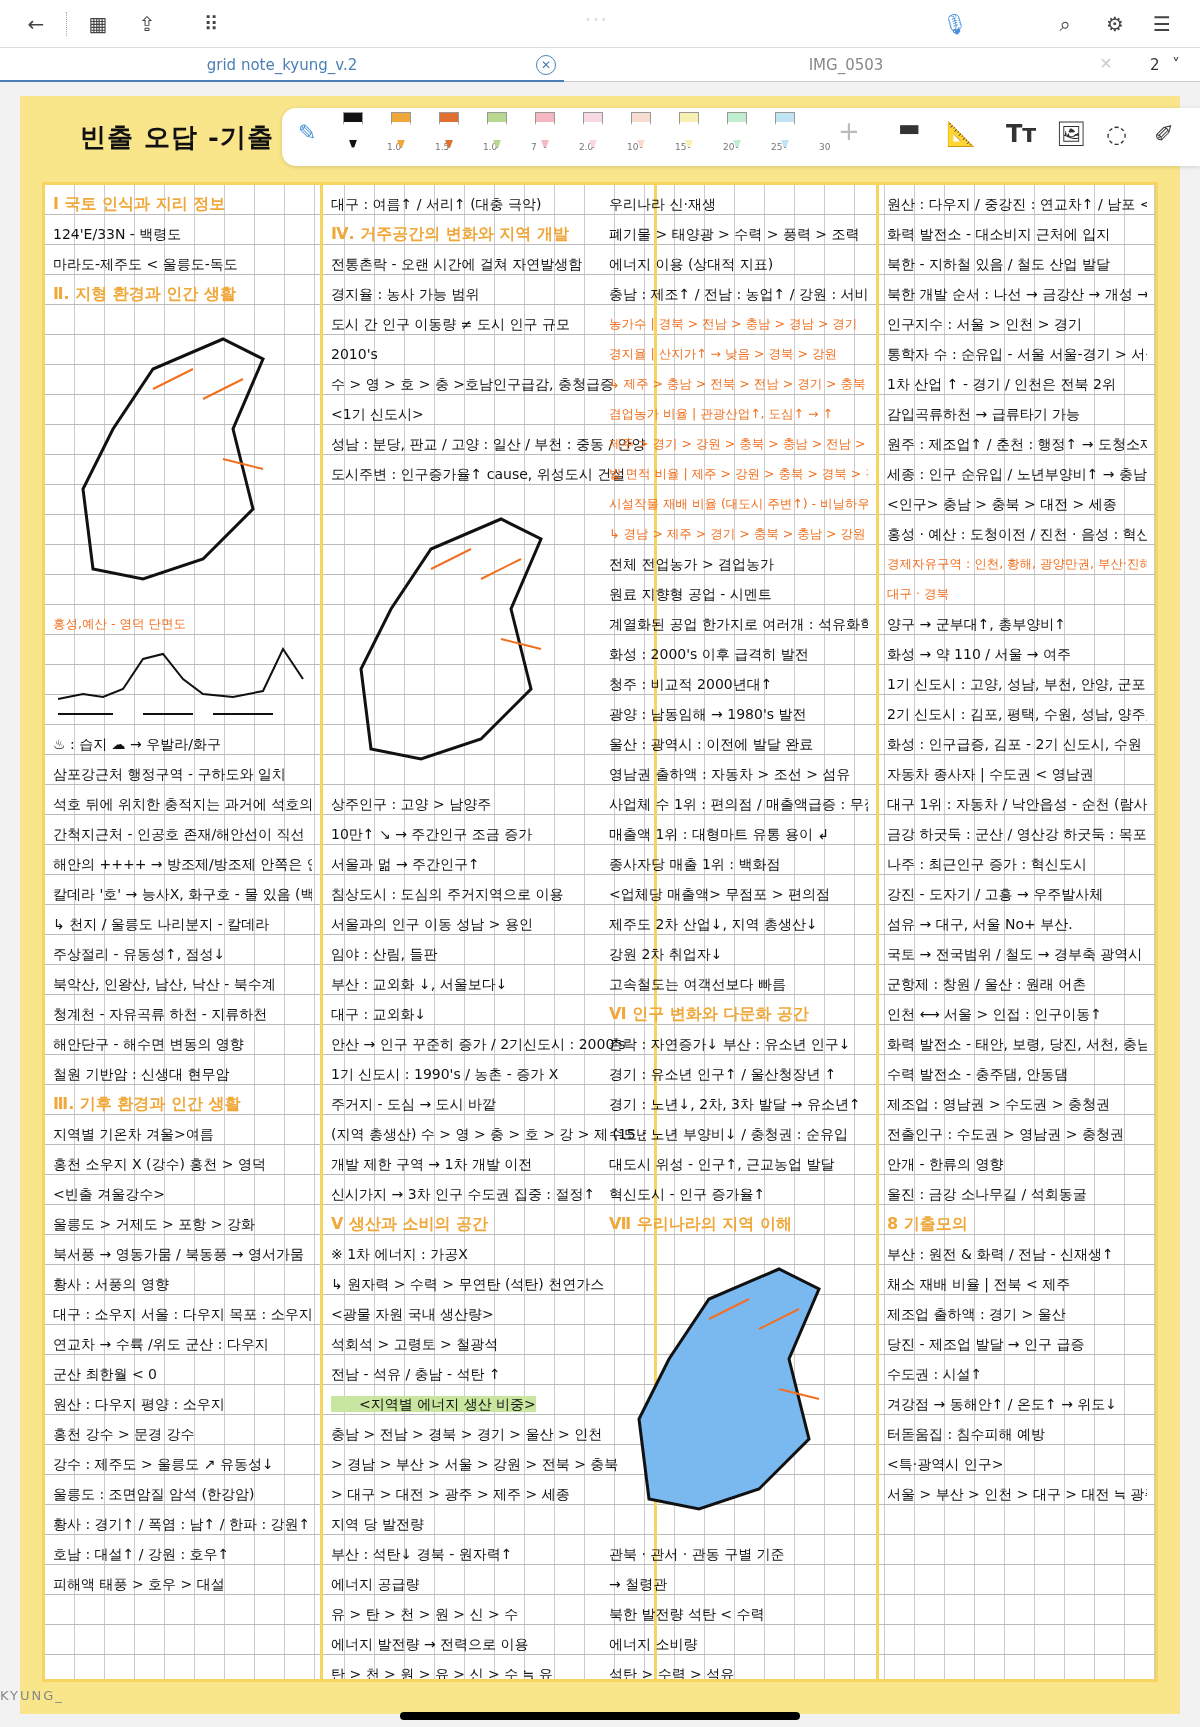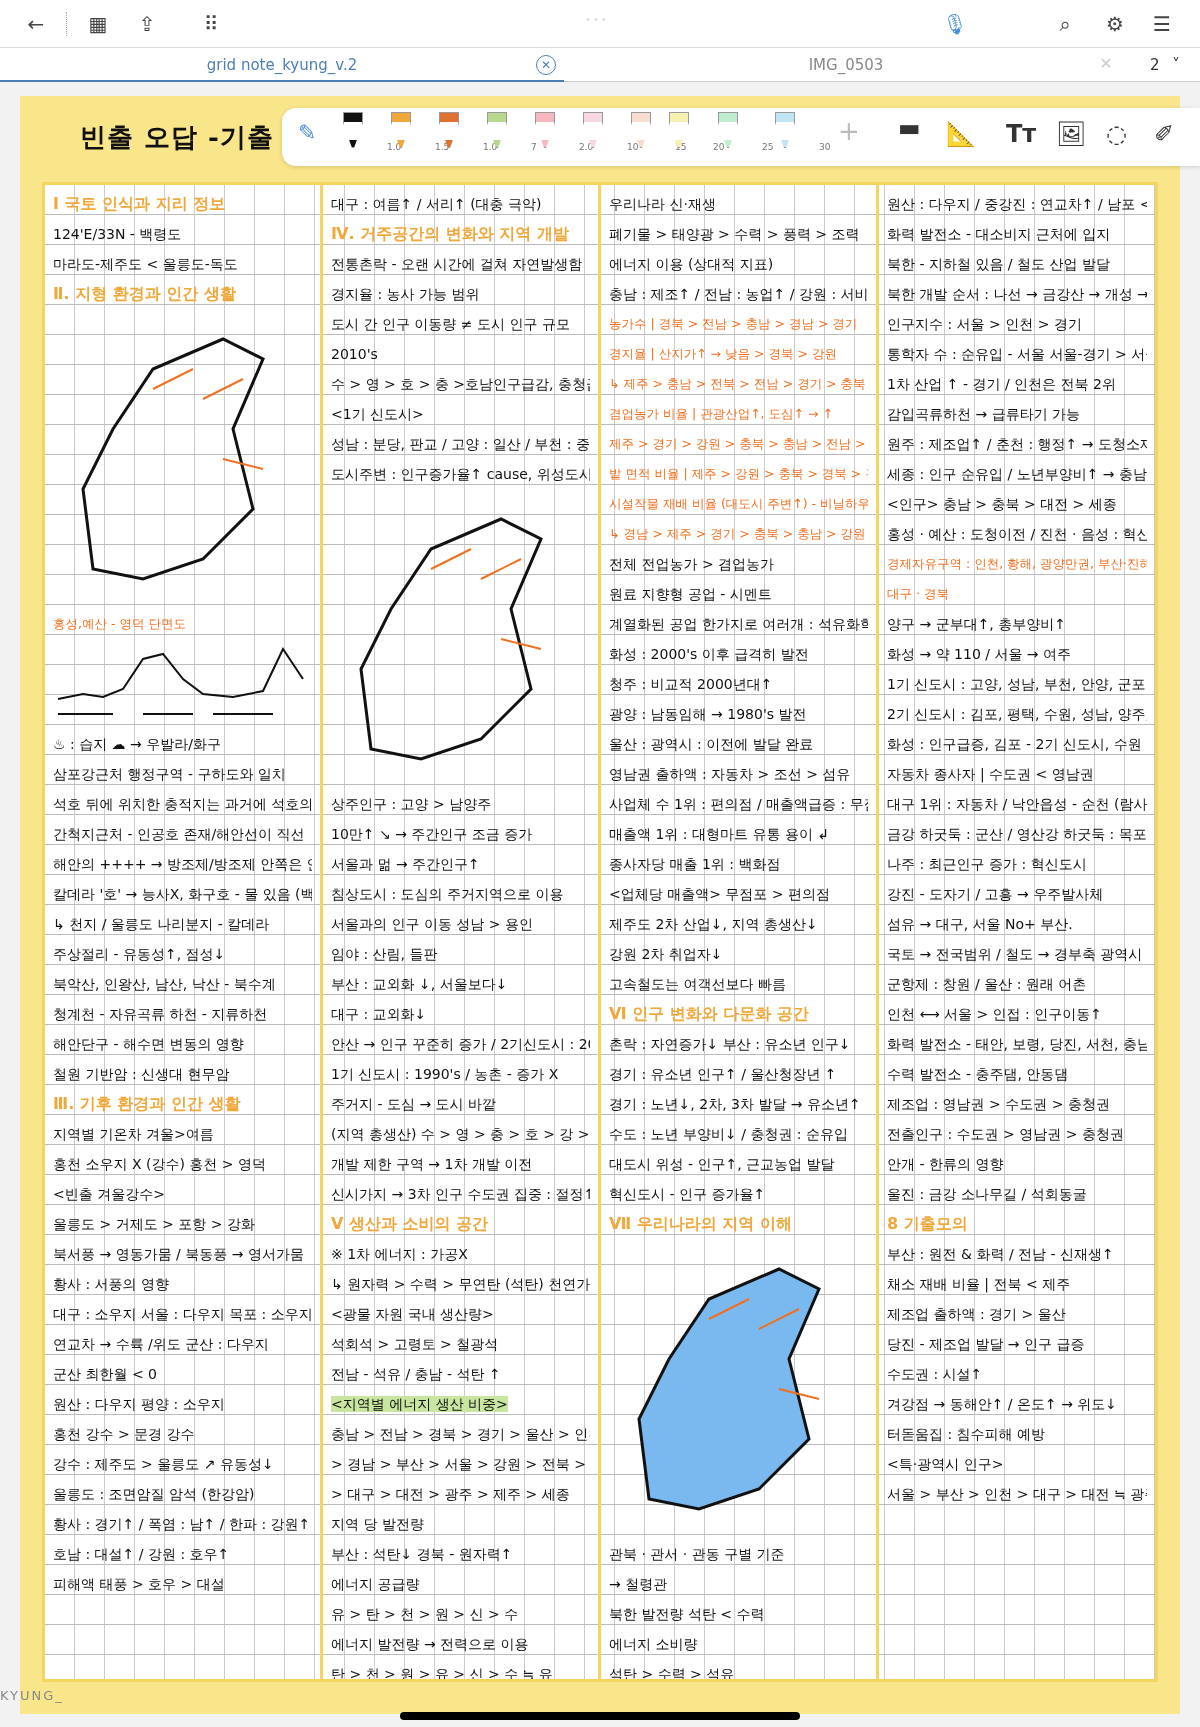--- a/index.html
+++ b/index.html
@@ -27,21 +27,21 @@
   .sheet { position: absolute; left: 42px; top: 182px; width: 1116px; height: 1500px; background: #fff; border: 3px solid #f5d560;
     background-image:
       repeating-linear-gradient(to bottom, transparent 0, transparent 29px, #bbb 29px, #bbb 30px),
       repeating-linear-gradient(to right, transparent 0, transparent 29px, #ccc 29px, #ccc 30px);
   }
   .col { position: absolute; top: 0; height: 100%; padding: 4px 8px; border-right: 3px solid #f5d560; overflow: hidden; }
   .col:last-child { border-right: none; }
   .line { height: 30px; line-height: 30px; font-size: 14px; color: #111; white-space: nowrap; overflow: hidden; font-family: "DejaVu Sans", sans-serif; }
   .line.h { color: #f0a83a; font-weight: bold; font-size: 16px; }
   .line.o { color: #f07020; font-size: 12.5px; }
-  .line.hl span { background: #c8e6a0; }
+  .line.hl span { background: #c8e6a0; padding-left: 28px; }
   .map { position: relative; height: 300px; }
   .profile { position: relative; height: 90px; }
   .footer { position: absolute; left: 0; top: 1688px; width: 1200px; text-align: left; font-size: 13px; color: #888; letter-spacing: 2px; }
   .home-bar { position: absolute; left: 400px; top: 1712px; width: 400px; height: 8px; border-radius: 4px; background: #000; }
 </style>
 </head>
 <body>
 
 <div class="topbar">
   <span class="tb-icon" style="left:22px">←</span>
@@ -99,25 +99,25 @@
         <span class="size">2.0</span>
       </div>
       <div class="pen" style="left: 298px;">
         <div class="body" style="background: linear-gradient(rgb(248, 216, 224) 0px, rgb(248, 216, 224) 25%, rgb(255, 255, 255) 25%, rgb(255, 255, 255) 80%, rgb(248, 216, 224) 80%);"></div>
         <span class="size">10</span>
       </div>
       <div class="pen" style="left: 346px;">
         <div class="body" style="background: linear-gradient(rgb(248, 220, 208) 0px, rgb(248, 220, 208) 25%, rgb(255, 255, 255) 25%, rgb(255, 255, 255) 80%, rgb(248, 220, 208) 80%);"></div>
         <span class="size">15</span>
       </div>
-      <div class="pen" style="left: 384px;">
+      <div class="pen" style="left: 394px;">
         <div class="body" style="background: linear-gradient(rgb(248, 240, 176) 0px, rgb(248, 240, 176) 25%, rgb(255, 255, 255) 25%, rgb(255, 255, 255) 80%, rgb(248, 240, 176) 80%);"></div>
         <span class="size">20</span>
       </div>
-      <div class="pen" style="left: 433px;">
+      <div class="pen" style="left: 442px;">
         <div class="body" style="background: linear-gradient(rgb(192, 236, 208) 0px, rgb(192, 236, 208) 25%, rgb(255, 255, 255) 25%, rgb(255, 255, 255) 80%, rgb(192, 236, 208) 80%);"></div>
         <span class="size">25</span>
       </div>
       <div class="pen" style="left: 490px;">
         <div class="body" style="background: linear-gradient(rgb(192, 228, 244) 0px, rgb(192, 228, 244) 25%, rgb(255, 255, 255) 25%, rgb(255, 255, 255) 80%, rgb(192, 228, 244) 80%);"></div>
         <span class="size">30</span>
       </div>
     </div>
   <span class="tool-icon" style="left:556px;color:#bbb;font-size:26px;top:8px">+</span>
   <span class="tool-icon" style="left:616px;top:6px">▬</span>
@@ -166,21 +166,21 @@
       <div class="line"><span>연교차 → 수륙 /위도  군산 : 다우지</span></div>
       <div class="line"><span>군산 최한월 &lt; 0</span></div>
       <div class="line"><span>원산 : 다우지  평양 : 소우지</span></div>
       <div class="line"><span>홍천 강수 &gt; 문경 강수</span></div>
       <div class="line"><span>강수 : 제주도 &gt; 울릉도 ↗ 유동성↓</span></div>
       <div class="line"><span>울릉도 : 조면암질 암석 (한강암)</span></div>
       <div class="line"><span>황사 : 경기↑ / 폭염 : 남↑ / 한파 : 강원↑</span></div>
       <div class="line"><span>호남 : 대설↑ / 강원 : 호우↑</span></div>
       <div class="line"><span>피해액 태풍 &gt; 호우 &gt; 대설</span></div>
     </div>
-  <div class="col" style="left:278px;width:278px">
+  <div class="col" style="left:278px;width:334px">
       <div class="line"><span>대구 : 여름↑ / 서리↑ (대충 극악)</span></div>
       <div class="line h"><span>Ⅳ. 거주공간의 변화와 지역 개발</span></div>
       <div class="line"><span>전통촌락 - 오랜 시간에 걸쳐 자연발생함</span></div>
       <div class="line"><span>경지율 : 농사 가능 범위</span></div>
       <div class="line"><span>도시 간 인구 이동량 ≠ 도시 인구 규모</span></div>
       <div class="line"><span>2010's</span></div>
       <div class="line"><span>수 &gt; 영 &gt; 호 &gt; 충   &gt;호남인구급감, 충청급증</span></div>
       <div class="line"><span>&lt;1기 신도시&gt;</span></div>
       <div class="line"><span>성남 : 분당, 판교 / 고양 : 일산 / 부천 : 중동 / 안양 : 평촌</span></div>
       <div class="line"><span>도시주변 : 인구증가율↑ cause, 위성도시 건설</span></div>

